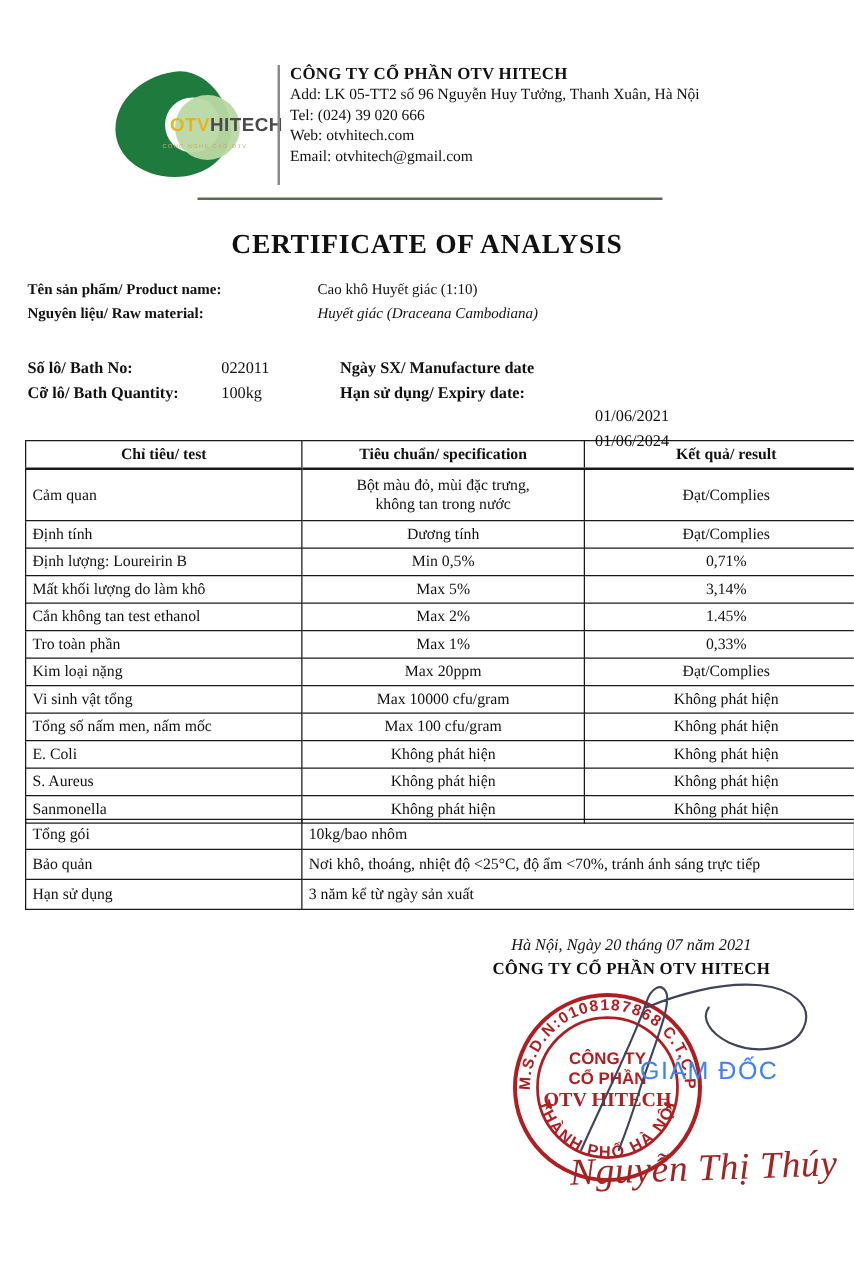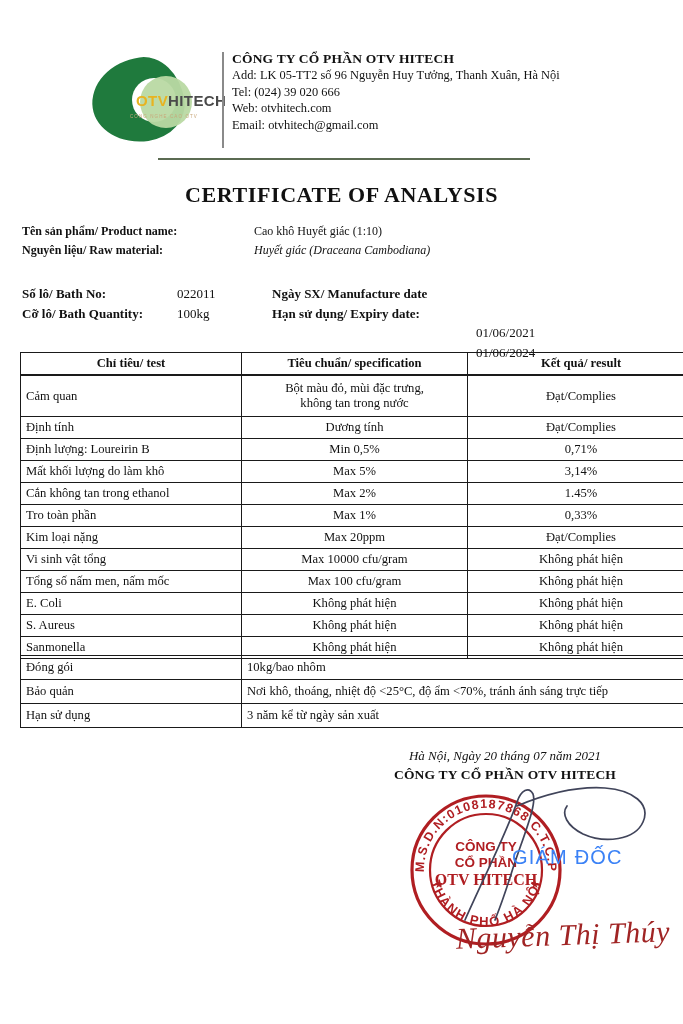--- a/index.html
+++ b/index.html
@@ -323,21 +323,21 @@
         <td class="col-a lft">Định lượng: Loureirin B</td>
         <td class="col-b ctr">Min 0,5%</td>
         <td class="col-c ctr">0,71%</td>
       </tr>
       <tr>
         <td class="col-a lft">Mất khối lượng do làm khô</td>
         <td class="col-b ctr">Max 5%</td>
         <td class="col-c ctr">3,14%</td>
       </tr>
       <tr>
-        <td class="col-a lft">Cắn không tan trong  ethanol</td>
+        <td class="col-a lft">Cắn không tan test  ethanol</td>
         <td class="col-b ctr">Max 2%</td>
         <td class="col-c ctr">1.45%</td>
       </tr>
       <tr>
         <td class="col-a lft">Tro toàn phần</td>
         <td class="col-b ctr">Max 1%</td>
         <td class="col-c ctr">0,33%</td>
       </tr>
       <tr>
         <td class="col-a lft">Kim loại nặng</td>
@@ -368,21 +368,21 @@
         <td class="col-a lft">Sanmonella</td>
         <td class="col-b ctr">Không phát hiện</td>
         <td class="col-c ctr">Không phát hiện</td>
       </tr>
     </tbody>
 </table>
 
 <table class="tbl tbl-sec">
   <tbody>
       <tr>
-        <td class="sec-a lft">Đóng gói</td>
+        <td class="sec-a lft">Tổng gói</td>
         <td class="sec-b lft">10kg/bao nhôm</td>
       </tr>
       <tr>
         <td class="sec-a lft">Bảo quản</td>
         <td class="sec-b lft">Nơi khô, thoáng, nhiệt độ &lt;25°C, độ ẩm &lt;70%, tránh ánh sáng trực tiếp</td>
       </tr>
       <tr>
         <td class="sec-a lft">Hạn sử dụng</td>
         <td class="sec-b lft">3 năm kể từ ngày sản xuất</td>
       </tr>

